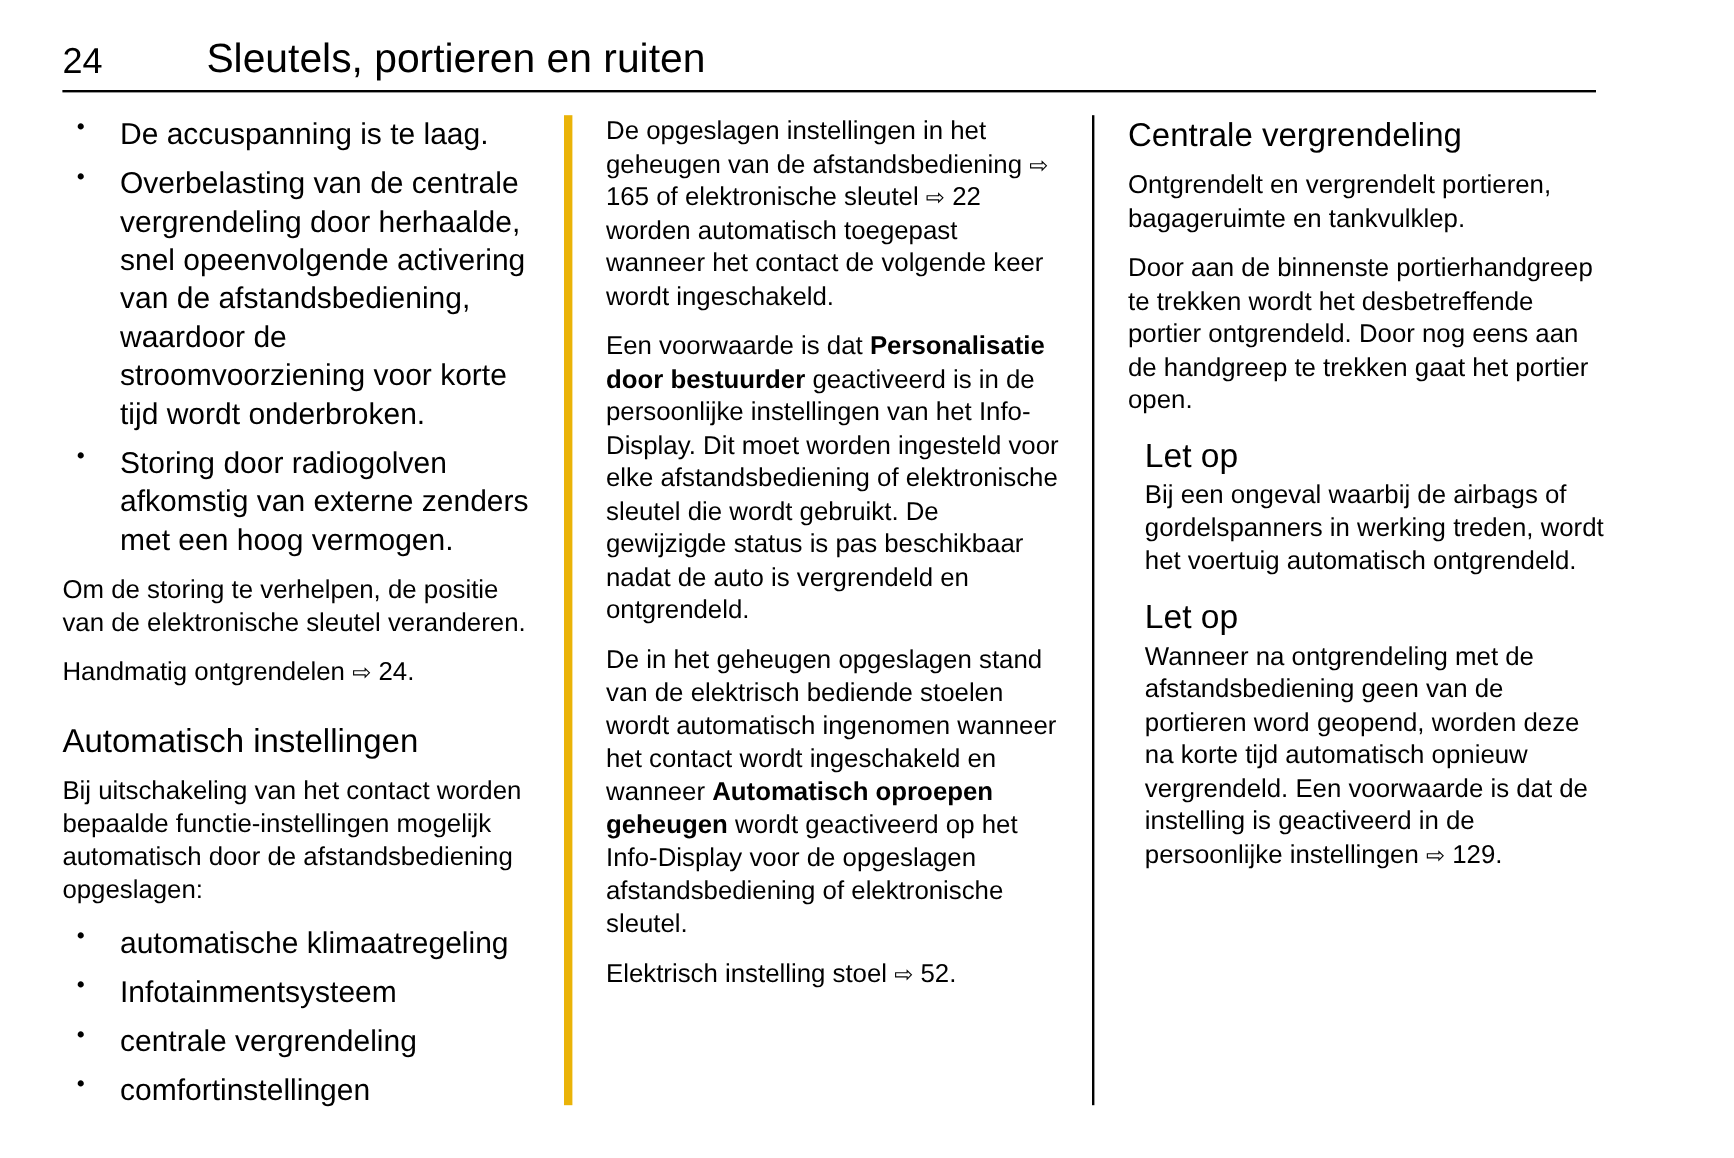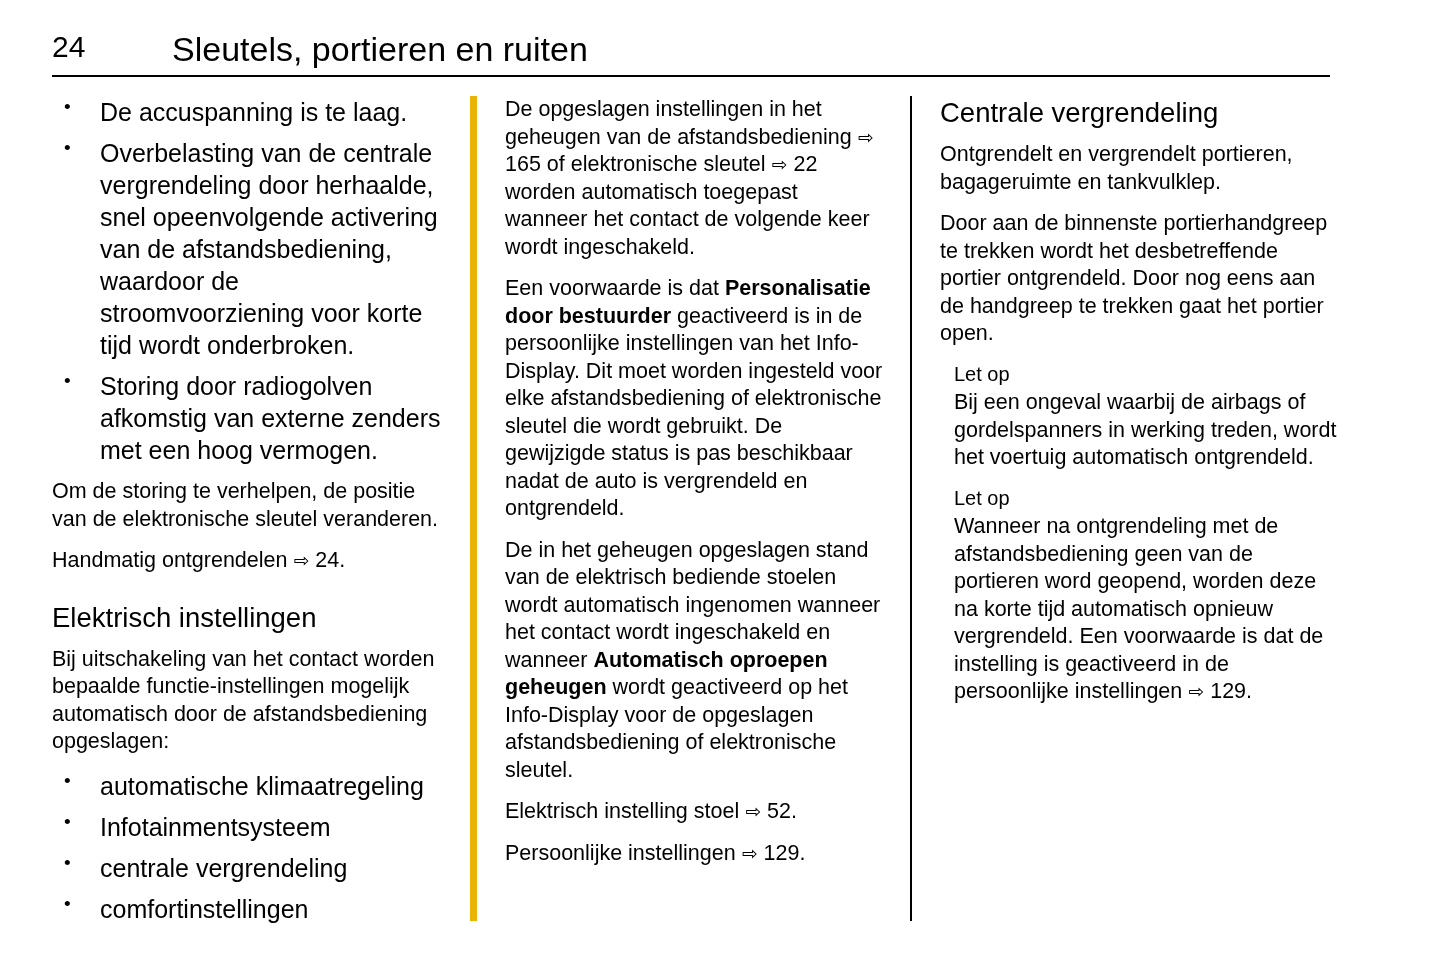--- a/index.html
+++ b/index.html
@@ -21,21 +21,21 @@
     width: 1445px;
     height: 965px;
     box-sizing: border-box;
   }
   .page-header {
     position: absolute;
     left: 52px;
     top: 30px;
     width: 1278px;
     display: flex;
-    align-items: flex-start;
+    align-items: flex-end;
     gap: 0;
   }
   .page-number {
     font-size: 30px;
     font-weight: normal;
     letter-spacing: 0px;
     width: 120px;
   }
   .header-title {
     font-size: 34px;
@@ -73,21 +73,21 @@
   h2.section-title {
     font-size: 27.5px;
     font-weight: normal;
     margin: 26px 0 12px 0;
     line-height: 1.2;
   }
   h2.section-title.first {
     margin-top: 0;
   }
   h3.note-title {
-    font-size: 20px;
+    font-size: 28px;
     font-weight: normal;
     margin: 10px 0 2px 0;
     line-height: 1.28;
   }
   .note {
     margin-left: 14px;
     margin-bottom: 14px;
   }
   .note p {
     margin: 0;
@@ -132,40 +132,39 @@
 
     <div class="col col1">
       <ul class="bullets">
         <li>De accuspanning is te laag.</li>
         <li>Overbelasting van de centrale vergrendeling door herhaalde, snel opeenvolgende activering van de afstandsbediening, waardoor de stroomvoorziening voor korte tijd wordt onderbroken.</li>
         <li>Storing door radiogolven afkomstig van externe zenders met een hoog vermogen.</li>
       </ul>
       <p>Om de storing te verhelpen, de positie van de elektronische sleutel veranderen.</p>
       <p><span>Handmatig ontgrendelen </span><span class="ref-arrow">⇨</span> <span>24.</span></p>
 
-      <h2 class="section-title">Elektrisch instellingen</h2>
+      <h2 class="section-title">Automatisch instellingen</h2>
       <p>Bij uitschakeling van het contact worden bepaalde functie-instellingen mogelijk automatisch door de afstandsbediening opgeslagen:</p>
       <ul class="bullets">
         <li>automatische klimaatregeling</li>
         <li>Infotainmentsysteem</li>
         <li>centrale vergrendeling</li>
         <li>comfortinstellingen</li>
       </ul>
     </div>
 
     <div class="col col2">
       <p><span>De opgeslagen instellingen in het geheugen van de afstandsbediening </span><span class="ref-arrow">⇨</span> <span>165 of elektronische sleutel </span><span class="ref-arrow">⇨</span> <span>22 worden automatisch toegepast wanneer het contact de volgende keer wordt ingeschakeld.</span></p>
 
       <p><span>Een voorwaarde is dat </span><b>Personalisatie door bestuurder</b><span> geactiveerd is in de persoonlijke instellingen van het Info-Display. Dit moet worden ingesteld voor elke afstandsbediening of elektronische sleutel die wordt gebruikt. De gewijzigde status is pas beschikbaar nadat de auto is vergrendeld en ontgrendeld.</span></p>
 
       <p><span>De in het geheugen opgeslagen stand van de elektrisch bediende stoelen wordt automatisch ingenomen wanneer het contact wordt ingeschakeld en wanneer </span><b>Automatisch oproepen geheugen</b><span> wordt geactiveerd op het Info-Display voor de opgeslagen afstandsbediening of elektronische sleutel.</span></p>
 
       <p><span>Elektrisch instelling stoel </span><span class="ref-arrow">⇨</span> <span>52.</span></p>
 
-      <p><span>Persoonlijke instellingen </span><span class="ref-arrow">⇨</span> <span>129.</span></p>
     </div>
 
     <div class="col col3">
       <h2 class="section-title first">Centrale vergrendeling</h2>
       <p>Ontgrendelt en vergrendelt portieren, bagageruimte en tankvulklep.</p>
       <p>Door aan de binnenste portierhandgreep te trekken wordt het desbetreffende portier ontgrendeld. Door nog eens aan de handgreep te trekken gaat het portier open.</p>
 
       <div class="note">
         <h3 class="note-title">Let op</h3>
         <p>Bij een ongeval waarbij de airbags of gordelspanners in werking treden, wordt het voertuig automatisch ontgrendeld.</p>

